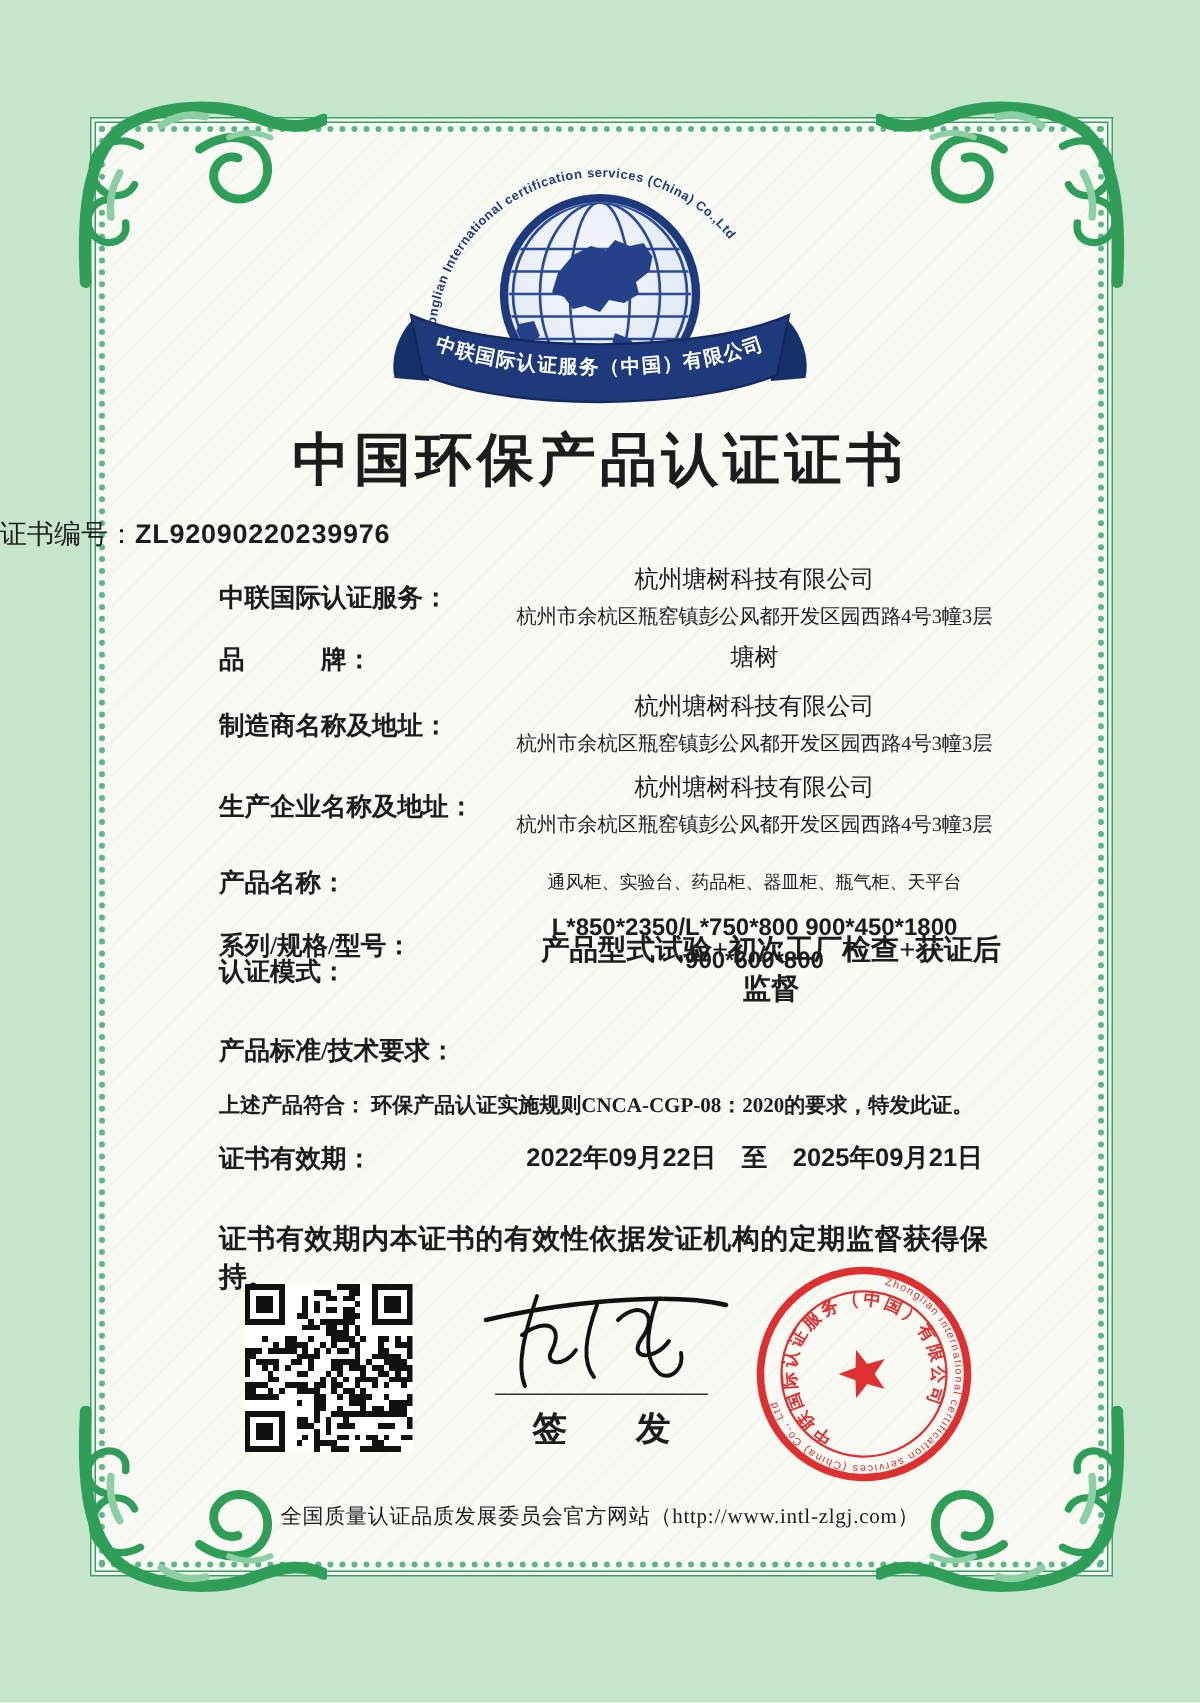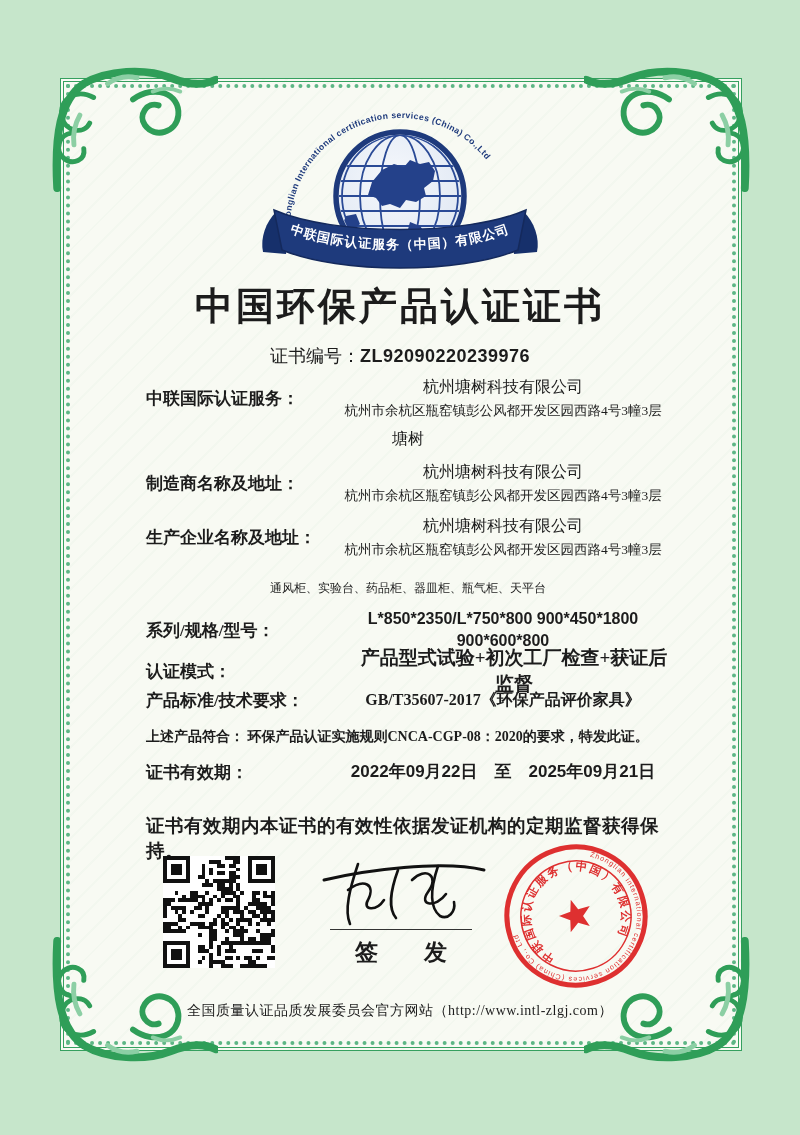--- a/index.html
+++ b/index.html
@@ -23,36 +23,36 @@
   .corner{position:absolute;width:168px;height:128px;z-index:3;}
   .corner.tl{left:50px;top:64px;}
   .corner.tr{right:48px;top:64px;transform:scaleX(-1);}
   .corner.bl{left:50px;bottom:70px;transform:scaleY(-1);}
   .corner.br{right:48px;bottom:70px;transform:scale(-1,-1);}
   
   .logo{position:absolute;left:50%;top:94px;transform:translateX(-50%);width:280px;height:192px;z-index:4;}
   
   .title{position:absolute;top:281px;left:0;width:100%;text-align:center;
     font-size:38px;font-weight:bold;letter-spacing:3px;z-index:4;}
-  .certno{position:absolute;top:344px;left:0;width:100%;text-align:center;font-size:18px;z-index:4;}
+  .certno{position:absolute;top:344px;left:0;width:100%;font-size:18px;z-index:4;}
   .certno .cl{font-family:"Liberation Serif",serif;}
   .certno .cv{font-weight:bold;letter-spacing:.5px;}
   
   .row{position:absolute;left:146px;width:524px;display:flex;align-items:center;z-index:4;}
   .lbl{flex:0 0 190px;font-size:17px;font-weight:600;font-family:"Liberation Serif",serif;white-space:nowrap;}
   .val{flex:1;text-align:center;font-family:"Liberation Serif",serif;font-size:16px;line-height:1.35;}
   .val .l2{font-size:13.5px;margin-top:5px;}
   .val.num{font-family:"Liberation Sans",sans-serif;font-weight:bold;font-size:16px;text-align:center;}
   .r-applicant{top:370px;height:56px;}
   .r-brand{top:424px;height:30px;}
   .r-manufacturer{top:456px;height:54px;}
   .r-producer{top:510px;height:54px;}
   .r-product{top:574px;height:28px;}
   .r-spec{top:616px;height:28px;}
-  .r-mode{top:658px;height:26px;gap:22px;}
+  .r-mode{top:634px;height:26px;gap:22px;}
   .r-standard{top:687px;height:26px;}
   .r-standard .val{font-weight:bold;}
   .conformity{position:absolute;top:728px;left:146px;width:530px;font-size:14px;
     font-family:"Liberation Serif",serif;font-weight:600;z-index:4;}
   .r-validity{top:759px;height:26px;}
   .r-validity .val{font-family:"Liberation Sans",sans-serif;font-weight:bold;font-size:17px;}
   .note{position:absolute;top:788px;left:146px;width:540px;font-size:18.5px;
     font-family:"Liberation Serif",serif;font-weight:600;letter-spacing:.5px;z-index:4;margin-top:25px;}
   
   .qr{position:absolute;left:163px;top:856px;width:112px;height:112px;z-index:4;}
@@ -148,56 +148,57 @@
 
 <div class="row r-applicant">
   <div class="lbl">中联国际认证服务：</div>
   <div class="val">
     <div class="l1">杭州塘树科技有限公司</div>
     <div class="l2">杭州市余杭区瓶窑镇彭公风都开发区园西路4号3幢3层</div>
   </div>
 </div>
 
 <div class="row r-brand">
+  <div class="lbl">品　　　牌：</div>
   <div class="val">塘树</div>
 </div>
 
 <div class="row r-manufacturer">
   <div class="lbl">制造商名称及地址：</div>
   <div class="val">
     <div class="l1">杭州塘树科技有限公司</div>
     <div class="l2">杭州市余杭区瓶窑镇彭公风都开发区园西路4号3幢3层</div>
   </div>
 </div>
 
 <div class="row r-producer">
   <div class="lbl">生产企业名称及地址：</div>
   <div class="val">
     <div class="l1">杭州塘树科技有限公司</div>
     <div class="l2">杭州市余杭区瓶窑镇彭公风都开发区园西路4号3幢3层</div>
   </div>
 </div>
 
 <div class="row r-product">
+  <div class="lbl">产品名称：</div>
   <div class="val" style="font-size:12px;">通风柜、实验台、药品柜、器皿柜、瓶气柜、天平台</div>
 </div>
 
 <div class="row r-spec">
   <div class="lbl">系列/规格/型号：</div>
   <div class="val num">L*850*2350/L*750*800 900*450*1800 900*600*800</div>
 </div>
 
 <div class="row r-mode">
   <div class="lbl">认证模式：</div>
   <div class="val" style="font-size:19px;font-weight:700;">产品型式试验+初次工厂检查+获证后监督</div>
 </div>
 
 <div class="row r-standard">
   <div class="lbl">产品标准/技术要求：</div>
-  <div class="val">GB/T35607-2017《环保产品评价家具》</div>
 </div>
 
 <div class="conformity">
   <span>上述产品符合：</span>
   <span>环保产品认证实施规则CNCA-CGP-08：2020的要求，特发此证。</span>
 </div>
 
 <div class="row r-validity">
   <div class="lbl">证书有效期：</div>
   <div class="val">2022年09月22日　至　2025年09月21日</div>

